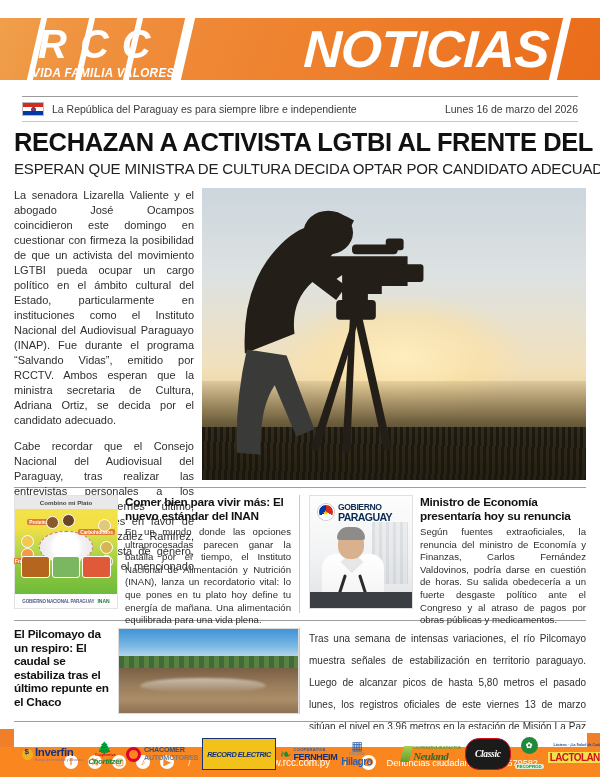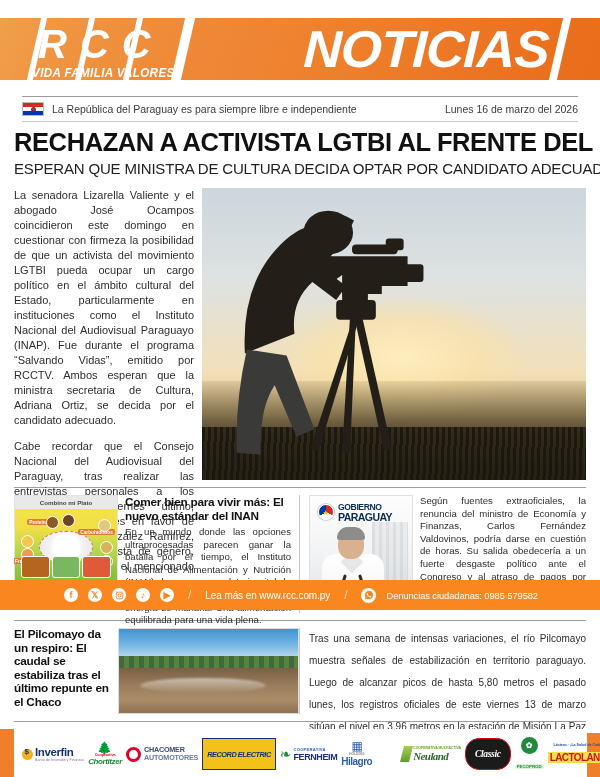--- a/index.html
+++ b/index.html
@@ -2,21 +2,21 @@
 <html><head>
 <meta charset="utf-8">
 <style>
   * { box-sizing: border-box; margin: 0; padding: 0; }
   html, body {
     width: 600px; height: 777px;
     background: #ffffff;
     font-family: "Liberation Sans", sans-serif;
     overflow: hidden;
   }
-  .page { position: relative; width: 600px; height: 610px; background:#fff; }
+  .page { position: relative; width: 600px; height: 777px; background:#fff; }
 
   
   .masthead {
     position: relative; height: 96px; width: 600px;
     background: #ffffff; overflow: hidden;
   }
   .mast-band {
     position: absolute; left: -12px; top: 18px;
     width: 624px; height: 62px;
     background: linear-gradient(100deg, #f0a04b 0%, #ef9340 14%, #ef8836 34%, #ee7f2b 58%, #ec7422 80%, #e96c19 100%);
@@ -401,20 +401,21 @@
           <div class="man-body"></div>
           <div class="man-collar"></div>
           <div class="man-head"></div>
           <div class="man-hair"></div>
           <div class="mic" style="left:30px; top:78px; height:26px; transform:rotate(18deg);"></div>
           <div class="mic" style="left:52px; top:78px; height:26px; transform:rotate(-18deg);"></div>
           <div class="desk"></div>
         </div>
       </div>
       <div class="mid-text">
+        <div class="mid-title">Ministro de Economía presentaría hoy su renuncia</div>
         <div class="mid-body">Según fuentes extraoficiales, la renuncia del ministro de Economía y Finanzas, Carlos Fernández Valdovinos, podría darse en cuestión de horas. Su salida obedecería a un fuerte desgaste político ante el Congreso y  al atraso de pagos por obras públicas y medicamentos.</div>
       </div>
     </div>
   </div>
 
   <div class="rule"></div>
 
   <div class="botrow">
     <div class="bot-left">
       <div class="bot-title">El Pilcomayo da un respiro: El caudal se estabiliza tras el último repunte en el Chaco</div>

